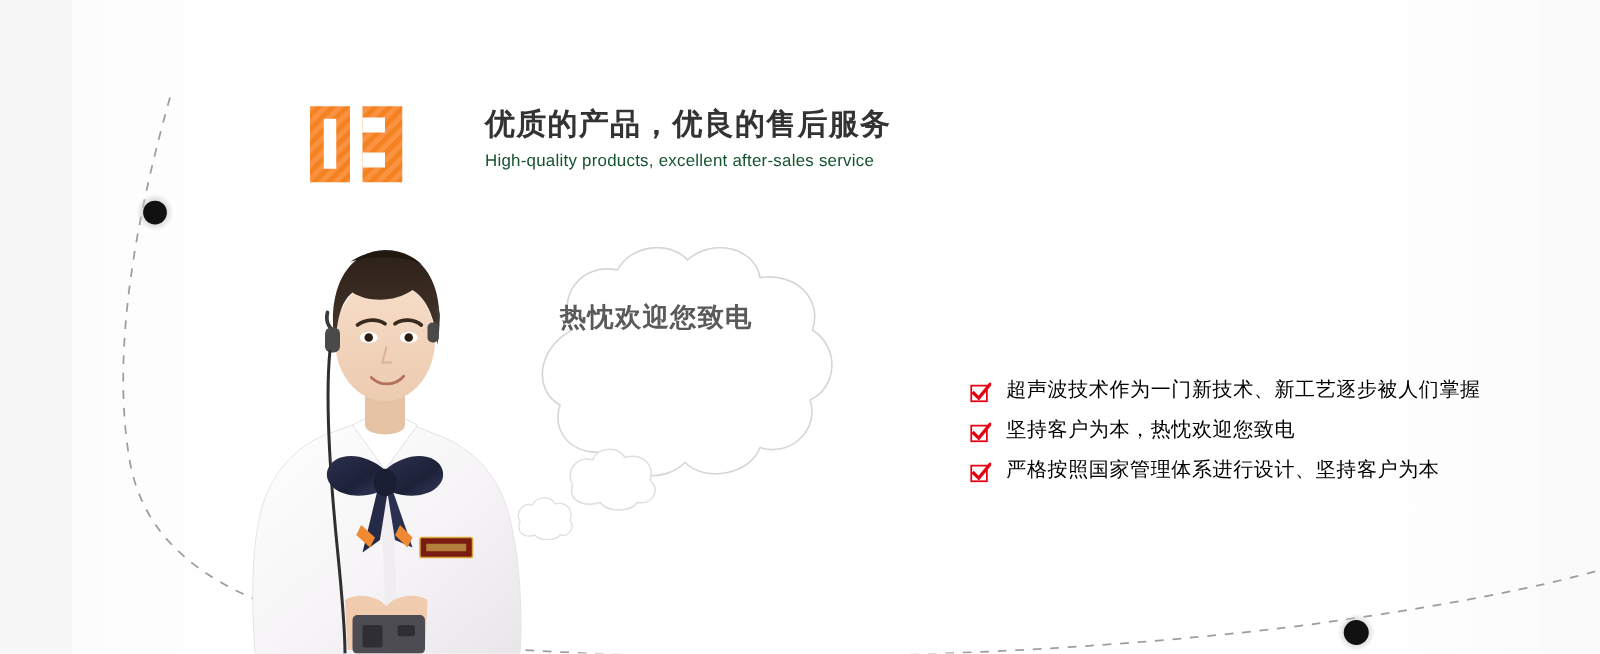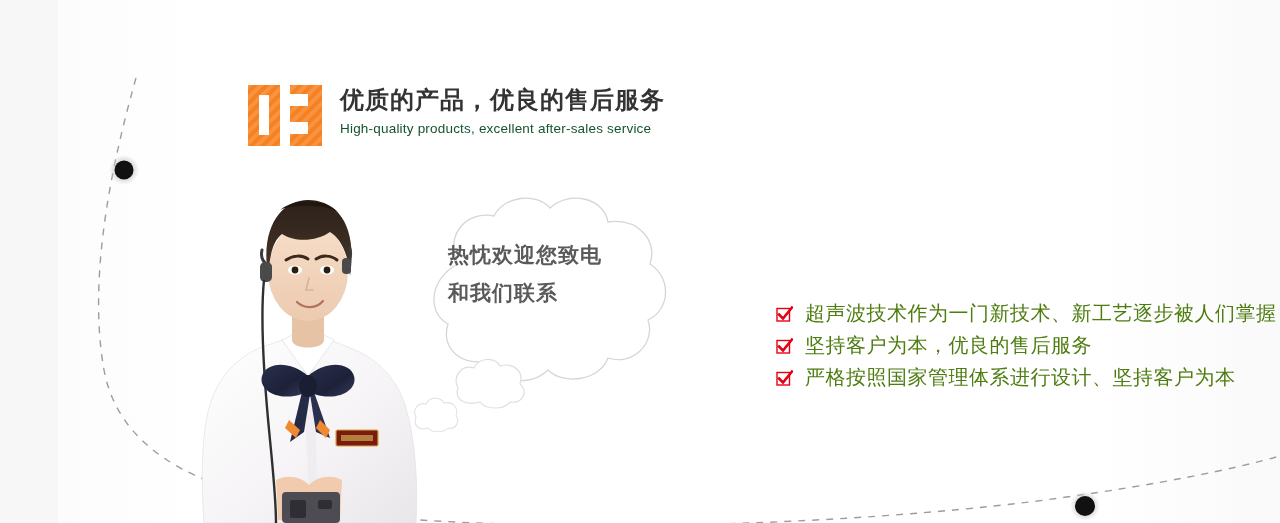--- a/index.html
+++ b/index.html
@@ -45,20 +45,21 @@
     pointer-events: none;
   }
 
   
   .header-block {
     position: absolute;
     left: 248px;
     top: 84px;
     display: flex;
     align-items: flex-start;
+    gap: 48px;
   }
   .num-badge {
     width: 74px;
     height: 62px;
     margin-right: 18px;
     flex: 0 0 auto;
   }
   .header-text {
     padding-top: 2px;
   }
@@ -123,22 +124,22 @@
   }
   .check-icon {
     width: 17px;
     height: 17px;
     flex: 0 0 auto;
     margin-right: 12px;
     position: relative;
     top: 1px;
   }
   .check-label {
-    font-size: 20px;
-    color: #4d7c0f;
+    font-size: 16px;
+    color: #000000;
     line-height: 22px;
     letter-spacing: 0.5px;
     white-space: nowrap;
   }
 </style>
 </head>
 <body>
 
 <div id="stage">
 
@@ -273,40 +274,39 @@
                C242 26, 262 48, 254 72 C276 86, 274 118, 252 128 C260 152, 236 174, 212 166
                C204 188, 168 194, 152 178 C134 196, 100 190, 94 168 C66 176, 44 156, 52 132
                C30 120, 34 86, 62 72 Z" fill="#ffffff" stroke="#d6d6d6" stroke-width="1.3"></path>
       <path d="M62 196 C56 184, 66 172, 78 176 C82 166, 98 164, 104 174 C118 170, 128 180, 124 192
                C132 198, 128 212, 114 210 C108 218, 90 218, 84 210 C70 214, 58 208, 62 196 Z" fill="#ffffff" stroke="#dedede" stroke-width="1.2"></path>
       <path d="M20 225 C16 218, 22 210, 30 212 C33 205, 44 204, 48 211 C57 209, 63 216, 60 224
                C64 229, 60 238, 52 236 C48 241, 36 241, 32 236 C23 239, 17 234, 20 225 Z" fill="#ffffff" stroke="#e2e2e2" stroke-width="1.1"></path>
     </svg>
     <div class="bubble-text">
       <div>热忱欢迎您致电</div>
-      <div>和我们联系</div>
     </div>
   </div>
 
   <div class="checklist">
 
     <div class="check-item">
       <svg class="check-icon" viewBox="0 0 17 17">
         <rect x="1" y="2.5" width="12.5" height="12.5" fill="#ffffff" stroke="#e60012" stroke-width="1.4"></rect>
         <path d="M3 8.5 L7 12.5 L16 1.5" fill="none" stroke="#e60012" stroke-width="2.6" stroke-linecap="square"></path>
       </svg>
       <span class="check-label">超声波技术作为一门新技术、新工艺逐步被人们掌握</span>
     </div>
 
     <div class="check-item">
       <svg class="check-icon" viewBox="0 0 17 17">
         <rect x="1" y="2.5" width="12.5" height="12.5" fill="#ffffff" stroke="#e60012" stroke-width="1.4"></rect>
         <path d="M3 8.5 L7 12.5 L16 1.5" fill="none" stroke="#e60012" stroke-width="2.6" stroke-linecap="square"></path>
       </svg>
-      <span class="check-label">坚持客户为本，优良的售后服务</span>
+      <span class="check-label">坚持客户为本，热忱欢迎您致电</span>
     </div>
 
     <div class="check-item">
       <svg class="check-icon" viewBox="0 0 17 17">
         <rect x="1" y="2.5" width="12.5" height="12.5" fill="#ffffff" stroke="#e60012" stroke-width="1.4"></rect>
         <path d="M3 8.5 L7 12.5 L16 1.5" fill="none" stroke="#e60012" stroke-width="2.6" stroke-linecap="square"></path>
       </svg>
       <span class="check-label">严格按照国家管理体系进行设计、坚持客户为本</span>
     </div>
 

